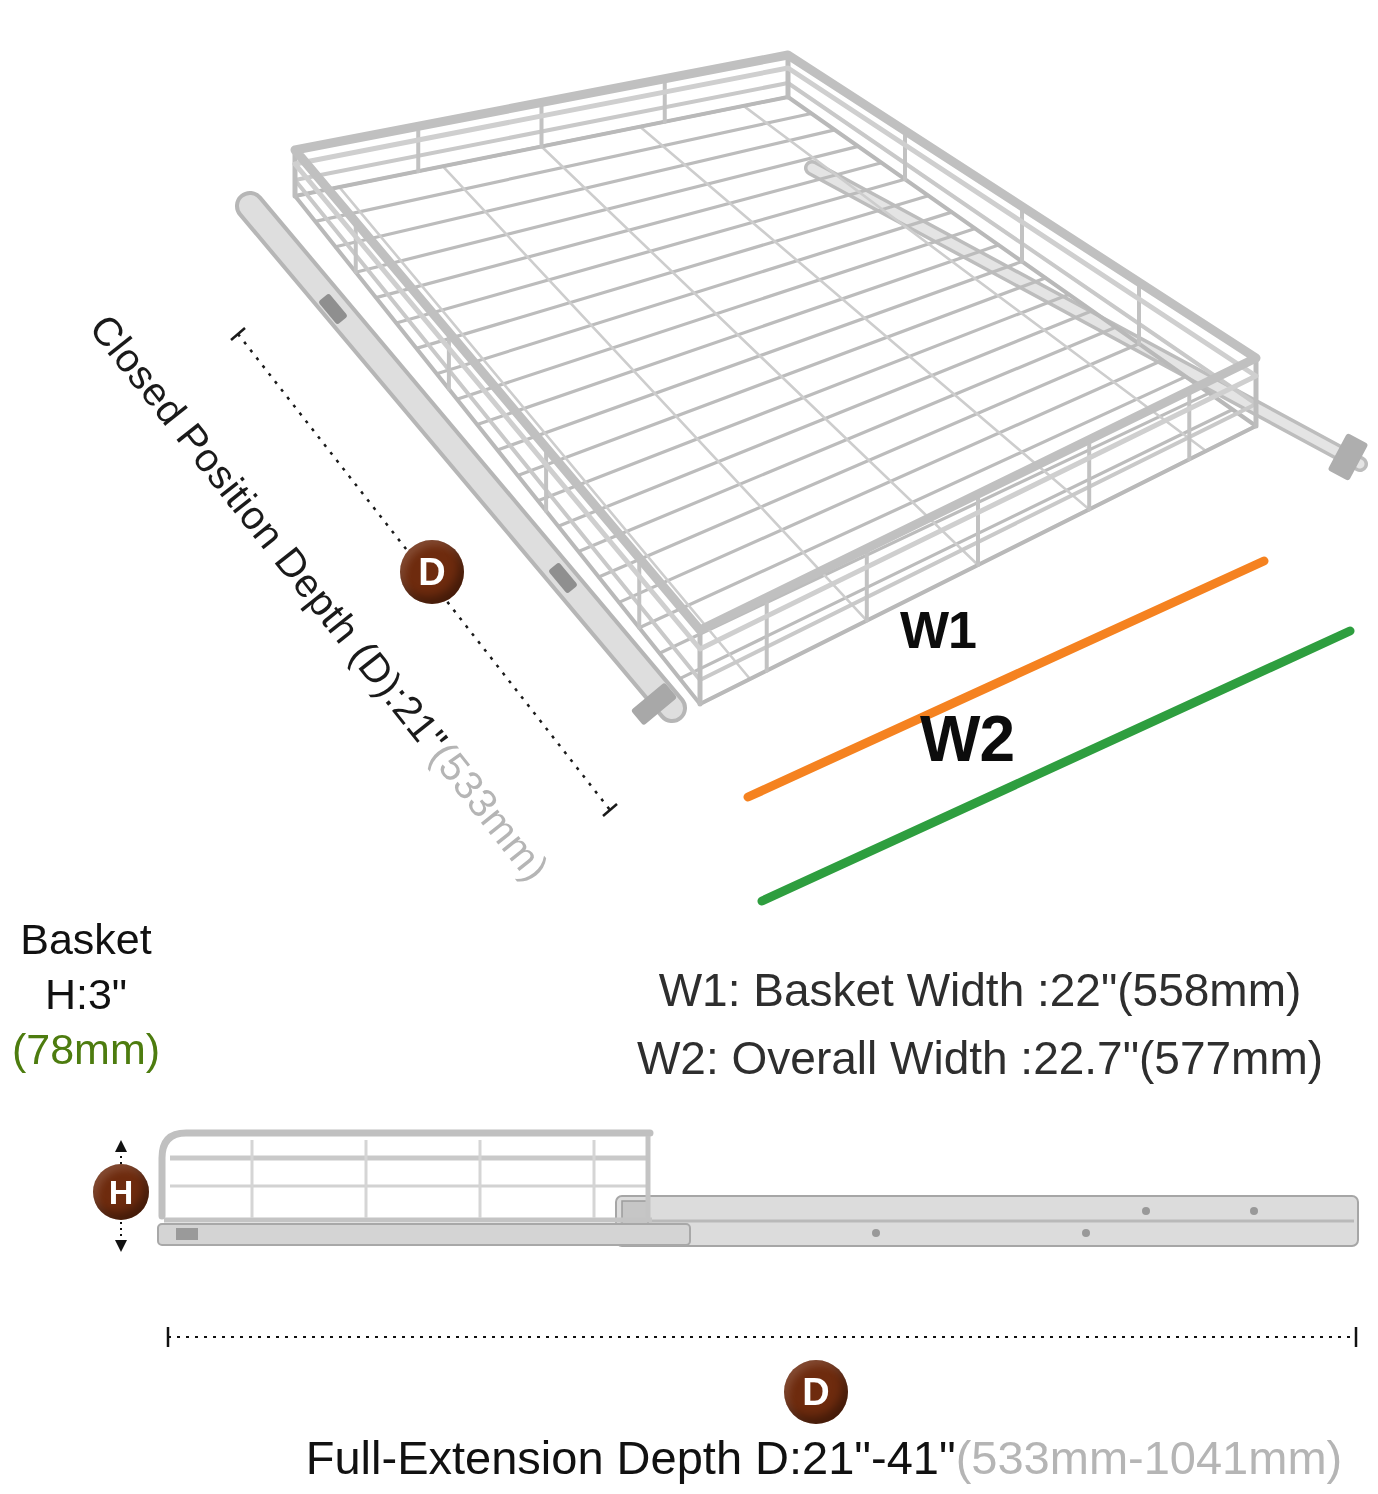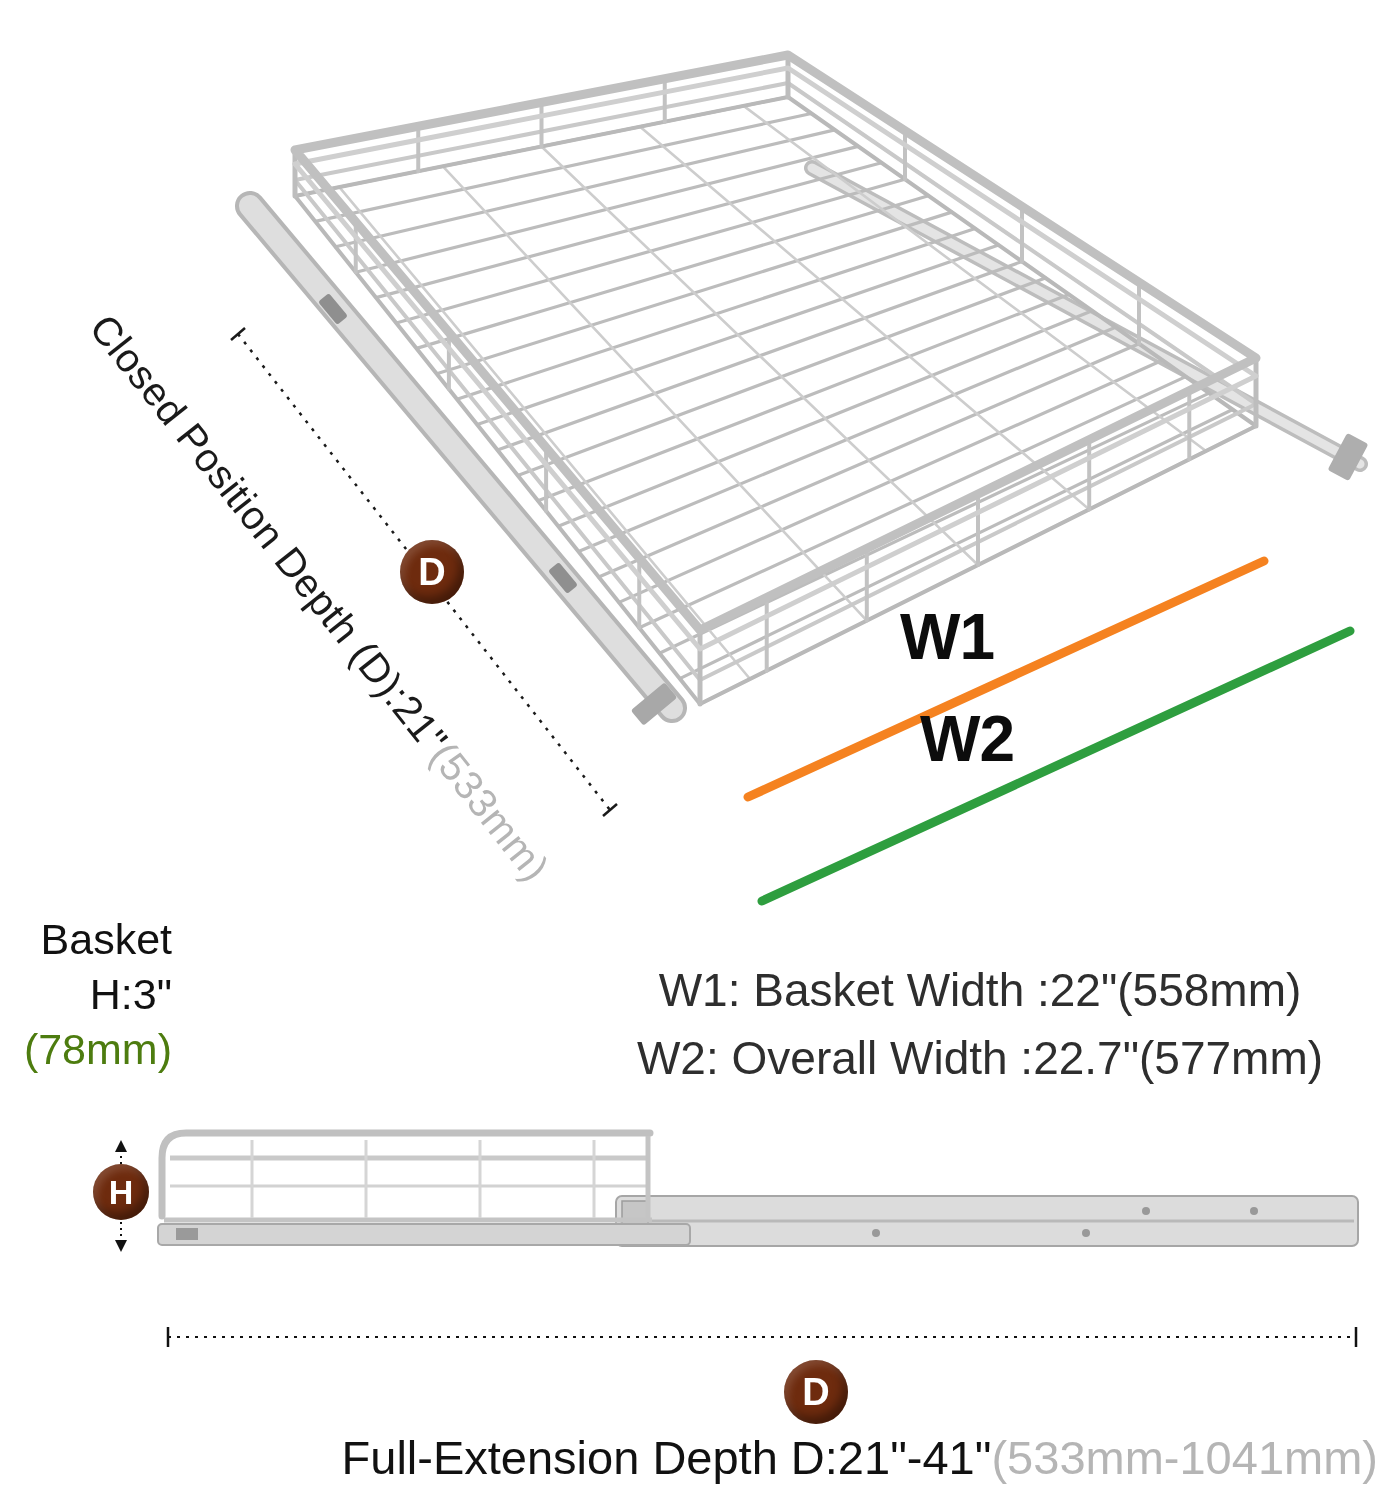--- a/index.html
+++ b/index.html
@@ -15,28 +15,28 @@
   .gray{color:#b5b5b5}
 
   .badge{position:absolute;border-radius:50%;color:#fff;display:flex;align-items:center;
          justify-content:center;font-weight:bold;background:#6e2b0e;
          box-shadow:inset -5px -7px 10px rgba(0,0,0,.38), inset 4px 5px 8px rgba(255,255,255,.16)}
   .badge-d1{left:400px;top:540px;width:64px;height:64px;font-size:38px}
   .badge-h{left:93px;top:1164px;width:56px;height:56px;font-size:34px}
   .badge-d2{left:784px;top:1360px;width:64px;height:64px;font-size:38px}
 
   .tag{position:absolute;font-weight:bold;color:#0c0c0c;letter-spacing:-1px}
-  .tag-w1{left:900px;top:600px;font-size:64px}
+  .tag-w1{left:900px;top:600px;font-size:52px}
   .tag-w2{left:920px;top:702px;font-size:64px}
 
   .captions{position:absolute;left:560px;top:956px;width:840px;text-align:center;
             font-size:46px;color:#2e2e2e;line-height:68px;white-space:nowrap}
-  .height-note{position:absolute;left:0;top:912px;width:172px;text-align:right;
+  .height-note{position:absolute;left:0;top:912px;width:172px;text-align:center;
                font-size:43px;color:#111;line-height:55px}
-  .bottom-caption{position:absolute;left:270px;top:1430px;width:1108px;text-align:right;
+  .bottom-caption{position:absolute;left:270px;top:1430px;width:1108px;text-align:center;
                   font-size:47px;color:#111;white-space:nowrap}
 </style>
 </head>
 <body>
 
 <div class="page">
 
   <svg class="art" width="1378" height="1494" viewBox="0 0 1378 1494">
 
     <g id="basket3d">

